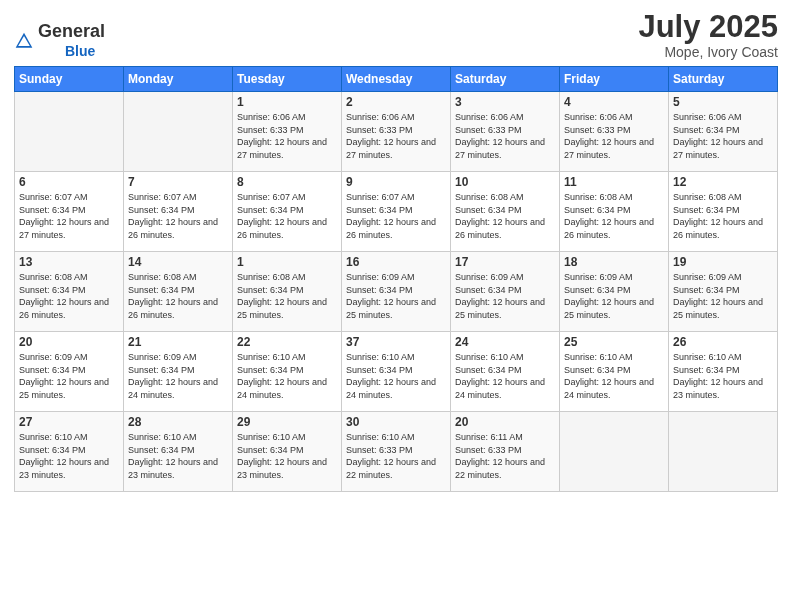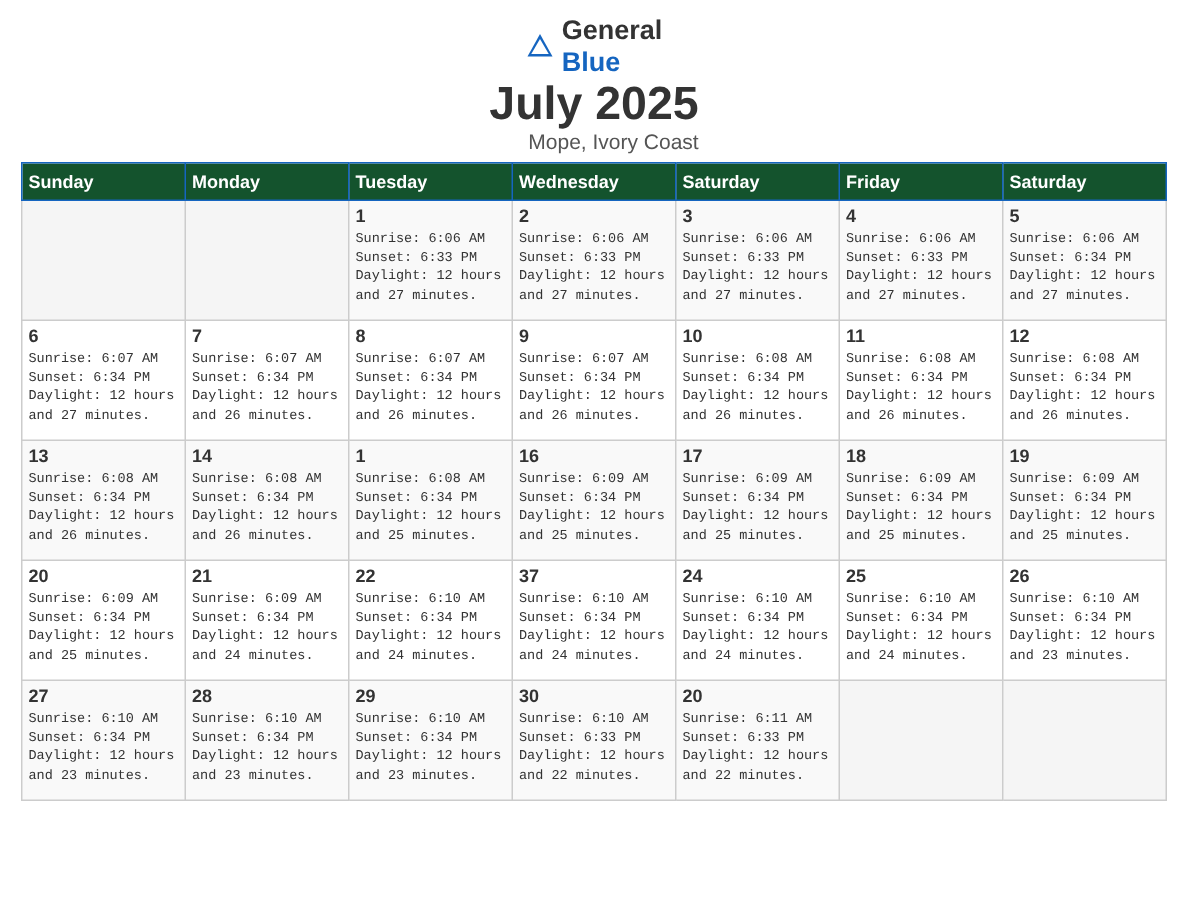--- a/index.html
+++ b/index.html
@@ -11,38 +11,38 @@
       overflow: hidden;
     }
     .page {
       width: 792px;
       height: 612px;
       padding: 10px 14px;
     }
     .header {
       display: flex;
       justify-content: space-between;
-      align-items: center;
+      align-items: flex-end;
       margin-bottom: 6px;
-      flex-direction: column;
     }
     .logo {
       display: flex;
       align-items: center;
       gap: 4px;
     }
     .logo-text-general {
       font-size: 18px;
       font-weight: bold;
       color: #333;
     }
     .logo-text-blue {
-      font-size: 18px;
+      font-size: 14px;
       font-weight: bold;
       color: #1565c0;
+      margin-left: 27px;
     }
     .logo-icon {
       width: 20px;
       height: 20px;
     }
     .title-block {
       text-align: right;
     }
     .month-title {
       font-size: 31px;
@@ -53,21 +53,21 @@
     .location {
       font-size: 14px;
       color: #555;
     }
     .calendar {
       width: 100%;
       border-collapse: collapse;
       border: 1px solid #ccc;
     }
     .calendar th {
-      background: #14532d;
+      background: #3b82f6;
       color: #fff;
       font-size: 12px;
       font-weight: bold;
       padding: 5px 4px;
       text-align: left;
       border: 1px solid #1565c0;
     }
     .calendar td {
       width: calc(100% / 7);
       vertical-align: top;
@@ -87,21 +87,20 @@
     .day-num {
       font-size: 12px;
       font-weight: bold;
       display: block;
       margin-bottom: 2px;
     }
     .day-info {
       font-size: 9px;
       color: #333;
       line-height: 1.4;
-      font-family: Liberation Mono, monospace;
     }
     .empty {
       background: #f5f5f5 !important;
     }
   </style>
 </head>
 <body>
 
 <div class="page">
   <div class="header">

